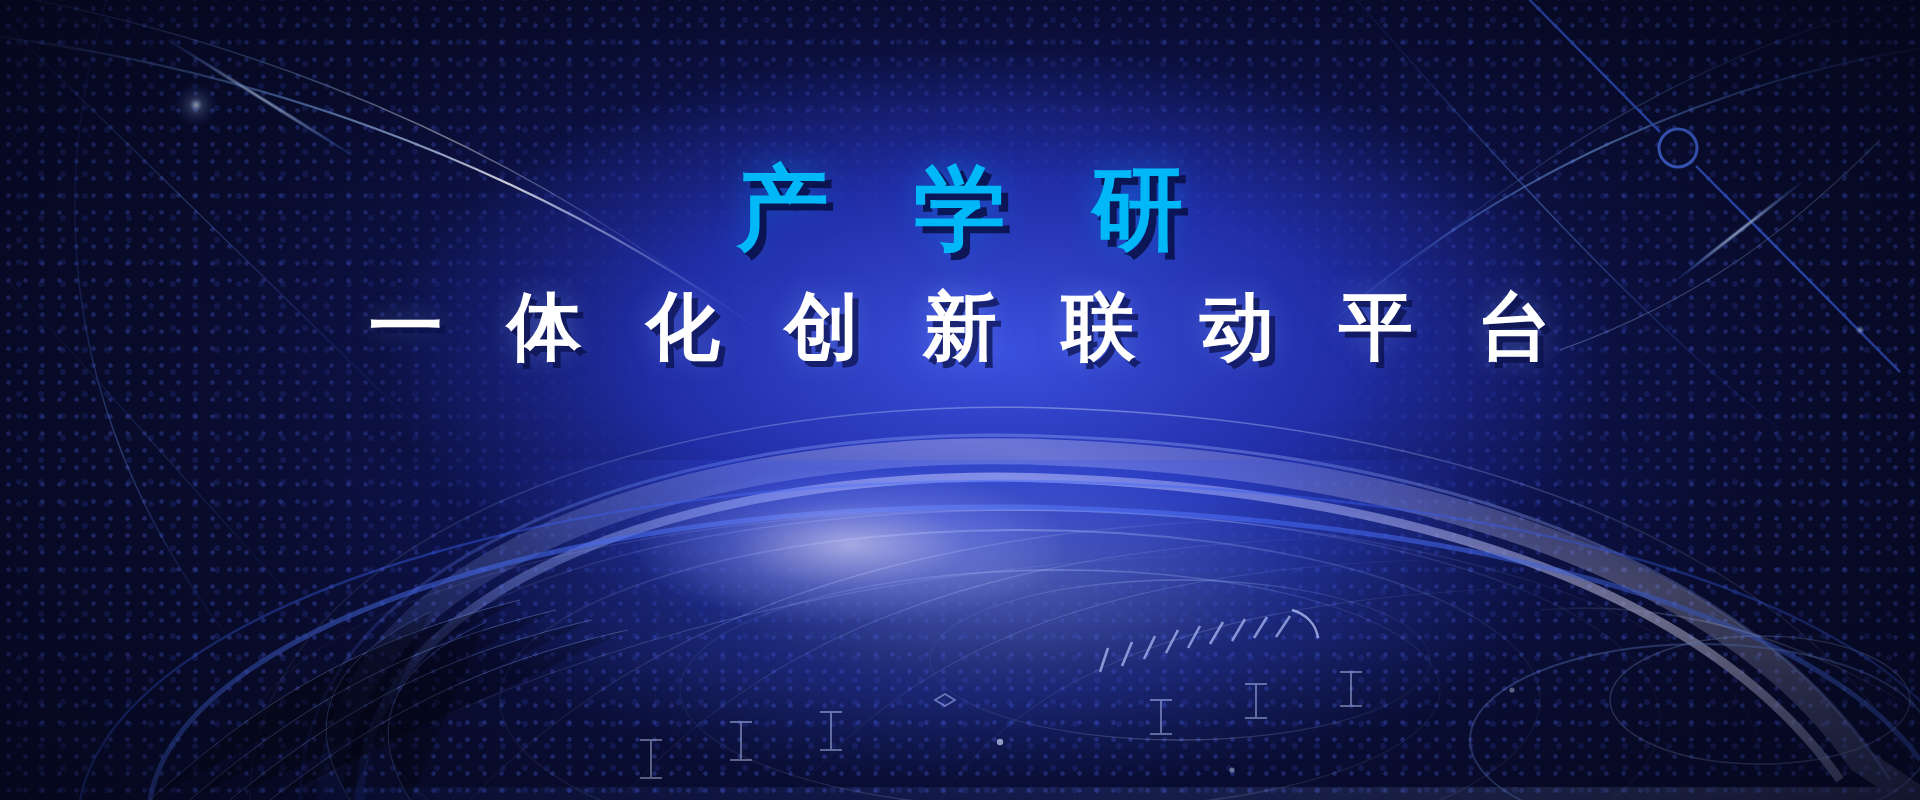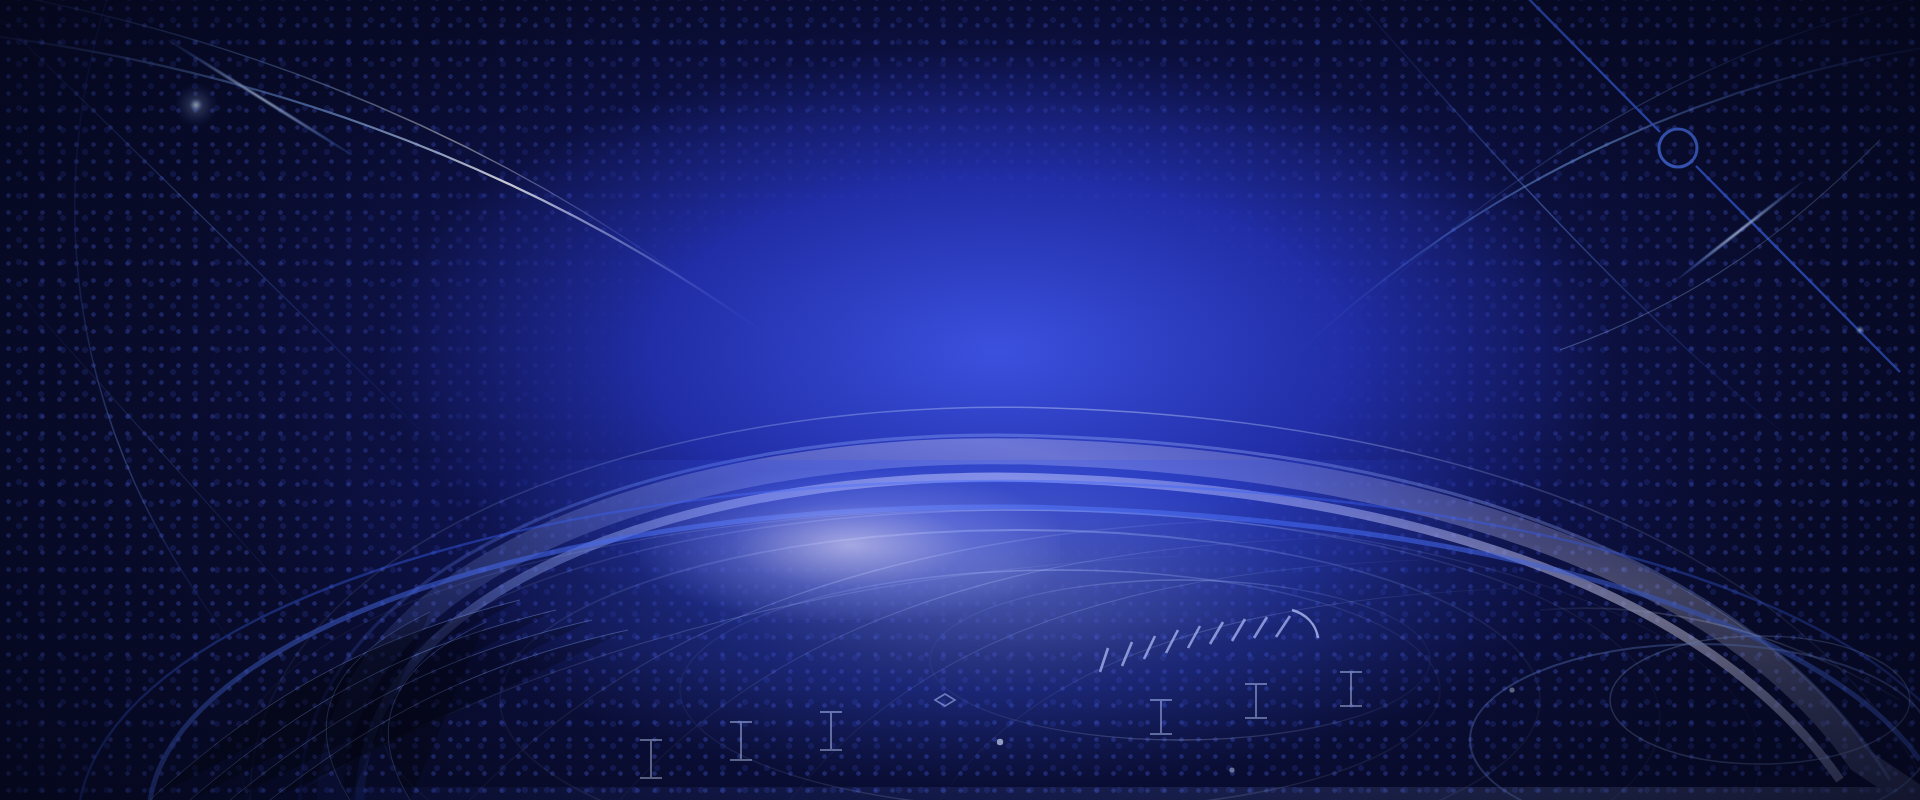--- a/index.html
+++ b/index.html
@@ -246,17 +246,19 @@
   </svg>
 
   <div class="bottom-glow"></div>
   <div class="hot-spot"></div>
   <div class="flare" style="left:150px; top:95px; transform:rotate(32deg);"></div>
   <div class="flare" style="left:1660px; top:228px; width:160px; transform:rotate(-38deg);"></div>
 
   <div class="vignette"></div>
 
   <div class="content">
-
+    <div class="title-main">产 学 研</div>
+
+    <div class="title-sub">一 体 化 创 新 联 动 平 台</div>
 
   </div>
 
 </div>
 
 </body></html>

